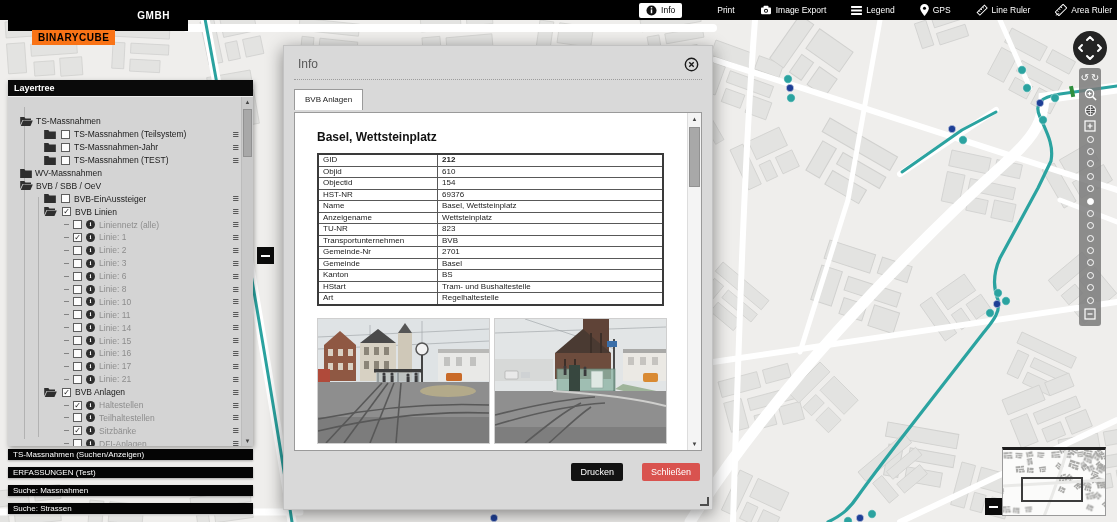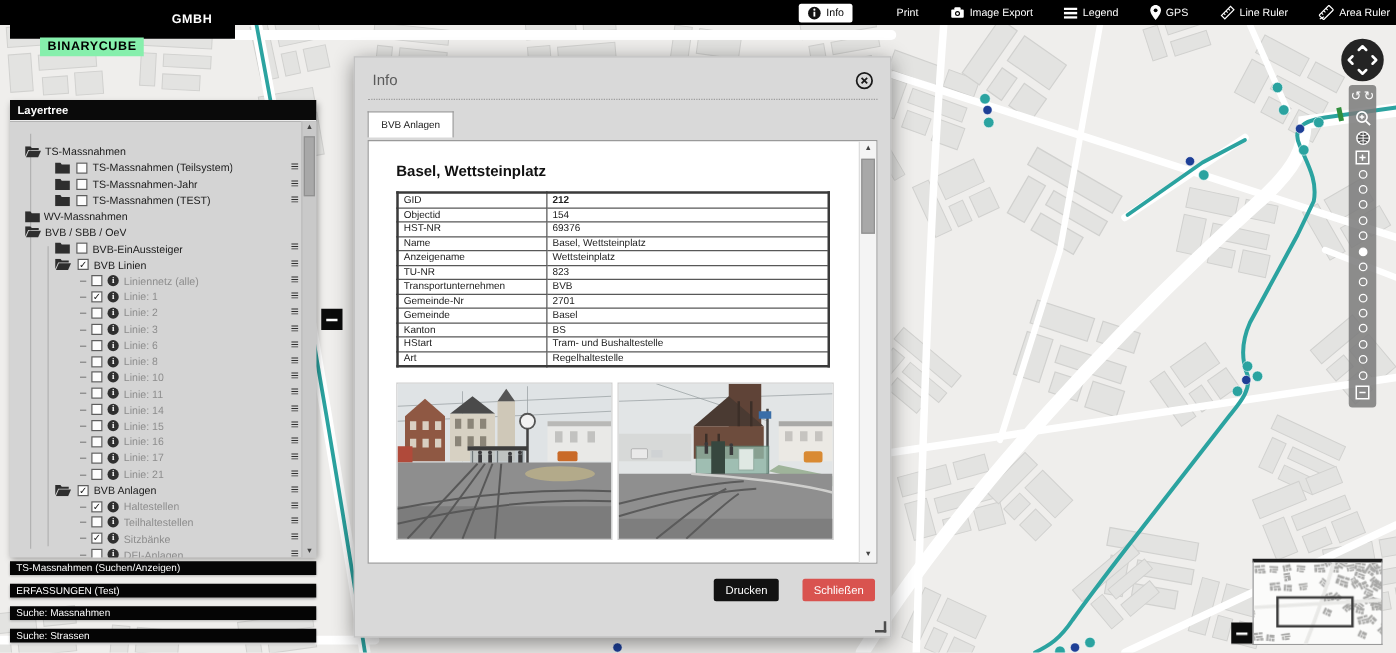--- a/index.html
+++ b/index.html
@@ -7,21 +7,21 @@
     width:1117px;height:522px;position:relative;overflow:hidden;
     background:#efeeec;
     font-family:"Liberation Sans","DejaVu Sans",sans-serif;
     -webkit-font-smoothing:antialiased;
   }
   .abs{position:absolute;}
 
   
   #topbar{left:0;top:0;width:1117px;height:20px;background:#000;z-index:30;}
   #logoplate{left:8px;top:0;width:180px;height:31px;background:#000;z-index:31;display:flex;align-items:center;padding-left:24px;box-sizing:border-box;}
-  #logobox{background:#86efac;color:#000;font-weight:bold;font-size:10px;padding:2px 6px;letter-spacing:.5px;margin-top:44px;}
+  #logobox{background:#f97316;color:#000;font-weight:bold;font-size:10px;padding:2px 6px;letter-spacing:.5px;margin-top:44px;}
   #logosub{color:#fff;font-weight:bold;font-size:10px;margin-left:22px;letter-spacing:.5px;}
   #toolbar{right:5px;top:0;height:20px;display:flex;align-items:center;gap:13px;z-index:32;}
   .tb-item{display:flex;align-items:center;gap:4px;color:#fff;font-size:8.5px;cursor:pointer;white-space:nowrap;margin-left:12px;}
   #info-btn{background:#fff;color:#000;border-radius:2px;padding:2px 7px;display:flex;align-items:center;gap:4px;font-size:8.5px;margin-right:10px;}
 
   
   #panel{left:8px;top:80px;width:245px;height:366px;background:#d4d4d4;z-index:20;box-shadow:1px 2px 5px rgba(0,0,0,.35);}
   #panel-head{height:16px;background:#0a0a0a;color:#fff;font-size:9px;font-weight:bold;line-height:16px;padding-left:6px;border-bottom:1px solid #ececec;}
   #tree{position:absolute;top:17px;bottom:0;left:0;right:11px;overflow:hidden;padding-top:18px;}
   .guide{position:absolute;width:1px;background:#b2b2b2;z-index:0;}
@@ -517,20 +517,24 @@
   <div id="modal-sep" class="abs"></div>
   <div id="modal-tab" class="abs">BVB Anlagen</div>
 
   <div id="modal-content" class="abs">
     <div id="feat-heading">Basel, Wettsteinplatz</div>
     <table id="feat-table">
         <tbody>
           <tr class="first">
             <td class="lab">GID</td>
             <td class="val">212</td>
+          </tr>
+          <tr>
+            <td class="lab">Objid</td>
+            <td class="val">610</td>
           </tr>
           <tr>
             <td class="lab">Objectid</td>
             <td class="val">154</td>
           </tr>
           <tr>
             <td class="lab">HST-NR</td>
             <td class="val">69376</td>
           </tr>
           <tr>

